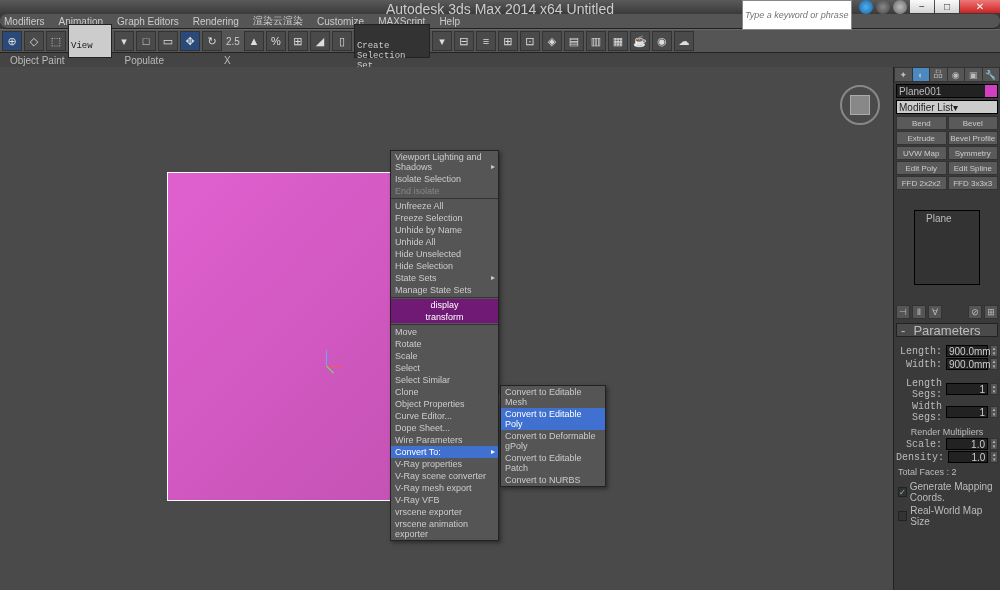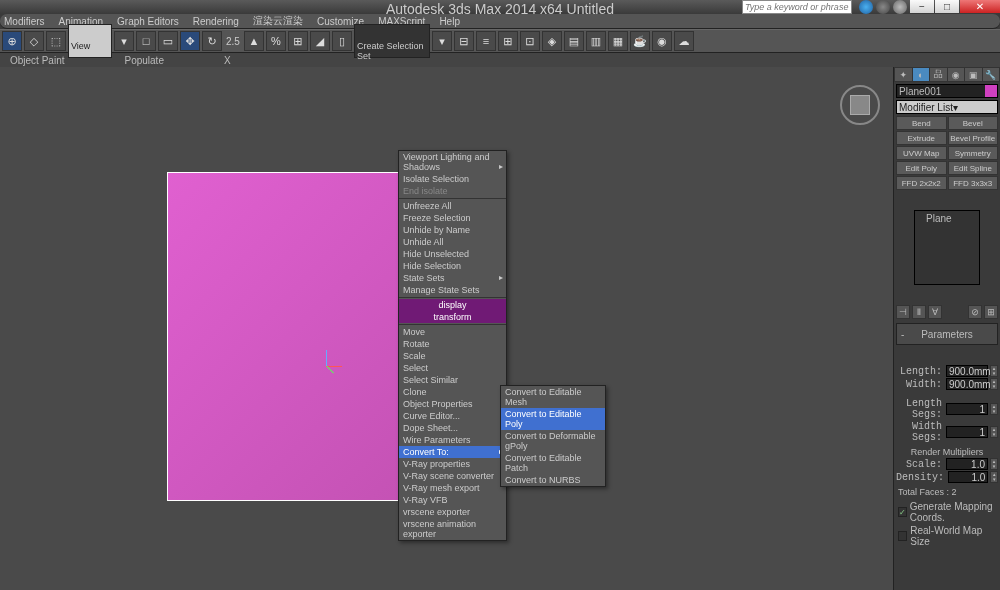--- a/index.html
+++ b/index.html
@@ -1,66 +1,66 @@
 <!DOCTYPE html>
 <html><head>
 <meta charset="utf-8">
 <style>
 * { margin: 0; padding: 0; box-sizing: border-box; font-family: "Segoe UI", Arial, sans-serif; font-size: 10px; user-select: none; }
 body { width: 1000px; height: 590px; background: #3a3a3a; color: #bcbcbc; overflow: hidden; position: relative; }
 .titlebar { height: 14px; background: linear-gradient(#5a5a5a,#3a3a3a); position: relative; }
 .title-center { position: absolute; left: 50%; transform: translateX(-50%); top: 1px; font-size: 14px; color: #ccc; }
 .title-right { position: absolute; right: 0; top: 0; display: flex; gap: 1px; }
-.title-search { position: absolute; right: 148px; top: 0; width: 110px; height: 14px; background: #fff; border: 1px solid #888; font-size: 9px; padding: 0 2px; font-style: italic; color: #888; }
+.title-search { position: absolute; right: 148px; top: 0; width: 110px; height: 30px; background: #fff; border: 1px solid #888; font-size: 9px; padding: 0 2px; font-style: italic; color: #888; }
 .winbtn { width: 24px; height: 13px; display: flex; align-items: center; justify-content: center; font-size: 10px; }
 .win-min { background: linear-gradient(#fafafa,#d4d4d4); color: #333; }
 .win-max { background: linear-gradient(#fafafa,#d4d4d4); color: #333; }
 .win-close { background: linear-gradient(#e77,#c22); color: #fff; width: 40px; }
 .winround { width: 14px; height: 14px; border-radius: 50%; margin-right: 2px; display: flex; align-items: center; justify-content: center; }
 .wr1 { background: radial-gradient(#4ab0f0,#2060a0); }
 .wr2 { background: radial-gradient(#888,#444); }
 .wr3 { background: radial-gradient(#bbb,#666); }
 .menubar { height: 15px; background: #555; display: flex; align-items: center; padding-left: 4px; gap: 14px; font-size: 10px; border-bottom: 1px solid #222; border-radius: 7px; }
 .menubar span { color: #ccc; }
 .toolbar { height: 24px; background: #555; border-top: 1px solid #666; border-bottom: 1px solid #222; display: flex; align-items: center; padding: 0 2px; gap: 2px; }
 .toolbtn { width: 20px; height: 20px; background: #4a4a4a; border: 1px solid #333; display: flex; align-items: center; justify-content: center; font-size: 11px; color: #ddd; }
 .toolbtn.active { background: #2a4a7a; }
-.tooldrop { height: 14px; background: #ccc; border: 1px solid #222; font-size: 9px; padding: 16px 2px; color: #222; }
+.tooldrop { height: 14px; background: #ccc; border: 1px solid #222; font-size: 9px; padding: 16px 2px; color: #222; font-family: Liberation Mono, monospace; }
 .subbar { height: 14px; background: #444; display: flex; align-items: center; gap: 60px; padding-left: 10px; font-size: 9px; color: #bbb; }
 .viewport { position: absolute; left: 0; top: 67px; right: 107px; bottom: 0; background: #4a4a4a; }
 .plane { position: absolute; left: 167px; top: 105px; width: 323px; height: 329px; background: linear-gradient(135deg,#e060d0,#c050b0); border: 1px solid #fff; }
 .gizmo { position: absolute; left: 326px; top: 299px; font-size: 10px; }
 .gizmo .zaxis { position: absolute; width: 1px; height: 16px; background: #6af; top: -16px; }
 .gizmo .xaxis { position: absolute; height: 1px; width: 16px; background: #f55; }
 .gizmo .yaxis { position: absolute; width: 1px; height: 10px; background: #5f5; transform: rotate(-45deg); transform-origin: top; }
 .viewcube { position: absolute; right: 120px; top: 85px; width: 40px; height: 40px; border-radius: 50%; border: 2px solid #888; display: flex; align-items: center; justify-content: center; }
 .viewcube-inner { width: 20px; height: 20px; background: #888; border: 1px solid #aaa; }
 .watermark { position: absolute; left: 400px; top: 270px; font-size: 32px; font-weight: bold; color: rgba(180,180,180,0.35); pointer-events: none; letter-spacing: 2px; }
 .watermark .sub { font-size: 14px; font-weight: normal; letter-spacing: 3px; }
-.ctx { position: absolute; left: 398px; top: 150px; width: 109px; background: #555; border: 1px solid #222; box-shadow: 2px 2px 4px rgba(0,0,0,.4); }
+.ctx { position: absolute; left: 390px; top: 150px; width: 109px; background: #555; border: 1px solid #222; box-shadow: 2px 2px 4px rgba(0,0,0,.4); }
 .ctx-item { padding: 1px 4px; font-size: 9px; color: #ccc; position: relative; line-height: 10px; }
 .ctx-item.disabled { color: #888; }
 .ctx-item.arrow::after { content: "▸"; position: absolute; right: 3px; font-size: 8px; }
 .ctx-item.hl { background: #701a75; color: #fff; text-align: center; }
 .ctx-item.hlsel { background: #4070d0; color: #fff; }
 .ctx-sep { height: 1px; background: #333; margin: 1px 0; }
 .sub-ctx { position: absolute; left: 500px; top: 385px; width: 106px; background: #555; border: 1px solid #222; box-shadow: 2px 2px 4px rgba(0,0,0,.4); }
 .right-panel { position: absolute; right: 0; top: 67px; width: 107px; bottom: 0; background: #3a3a3a; border-left: 1px solid #222; }
 .rp-tabs { height: 15px; background: #333; display: flex; gap: 1px; padding: 1px; }
 .rp-tab { flex: 1; height: 13px; background: #555; display: flex; align-items: center; justify-content: center; font-size: 9px; }
 .rp-tab.active { background: #4a8ac0; }
 .rp-name { height: 14px; background: #222; border: 1px solid #000; margin: 2px; padding: 0 2px; font-size: 9px; display: flex; align-items: center; position: relative; }
 .rp-name-swatch { position: absolute; right: 0; top: 0; width: 12px; height: 100%; background: #d040c0; }
 .rp-drop { height: 14px; background: #ccc; border: 1px solid #000; margin: 2px; font-size: 9px; color: #222; padding: 0 2px; display: flex; align-items: center; justify-content: flex-start; }
 .rp-btnrow { display: flex; gap: 1px; margin: 1px 2px; }
 .rp-btn { flex: 1; height: 14px; background: #5a5a5a; border: 1px solid #333; font-size: 8px; color: #ccc; display: flex; align-items: center; justify-content: center; }
 .rp-stack { height: 75px; background: #333; border: 1px solid #000; margin: 20px; padding: 2px 11px; font-size: 9px; }
 .rp-mini-icons { display: flex; gap: 2px; margin: 2px; }
 .rp-mini-icons .mi { width: 14px; height: 14px; background: #555; border: 1px solid #333; font-size: 9px; display: flex; align-items: center; justify-content: center; }
-.rp-roll-head { height: 22px; background: #4a4a4a; border: 1px solid #222; margin: 4px 2px 20px; font-size: 10px; display: flex; align-items: center; justify-content: center; position: relative; }
+.rp-roll-head { height: 14px; background: #4a4a4a; border: 1px solid #222; margin: 4px 2px 8px; font-size: 13px; display: flex; align-items: center; justify-content: center; position: relative; }
 .rp-roll-head::before { content: "-"; position: absolute; left: 4px; }
 .param-row { display: flex; align-items: center; justify-content: flex-end; margin: 1px 2px; gap: 2px; font-size: 9px; }
 .param-label { flex: 1; text-align: right; padding-right: 2px; font-family: Liberation Mono, monospace; }
 .param-val { width: 42px; height: 12px; background: #222; border: 1px solid #000; color: #ccc; padding: 0 2px; text-align: right; }
 .spinner { width: 8px; height: 12px; background: #555; border: 1px solid #333; display: flex; flex-direction: column; }
 .spinner div { flex: 1; font-size: 5px; text-align: center; line-height: 5px; }
 .param-head { font-size: 9px; text-align: center; margin: 4px 0 1px; }
 .chk-row { display: flex; align-items: center; margin: 2px 4px; font-size: 9px; gap: 3px; }
 .chk { width: 10px; height: 10px; border: 1px solid #222; background: #333; display: flex; align-items: center; justify-content: center; font-size: 8px; color: #8c8; }
 </style>

